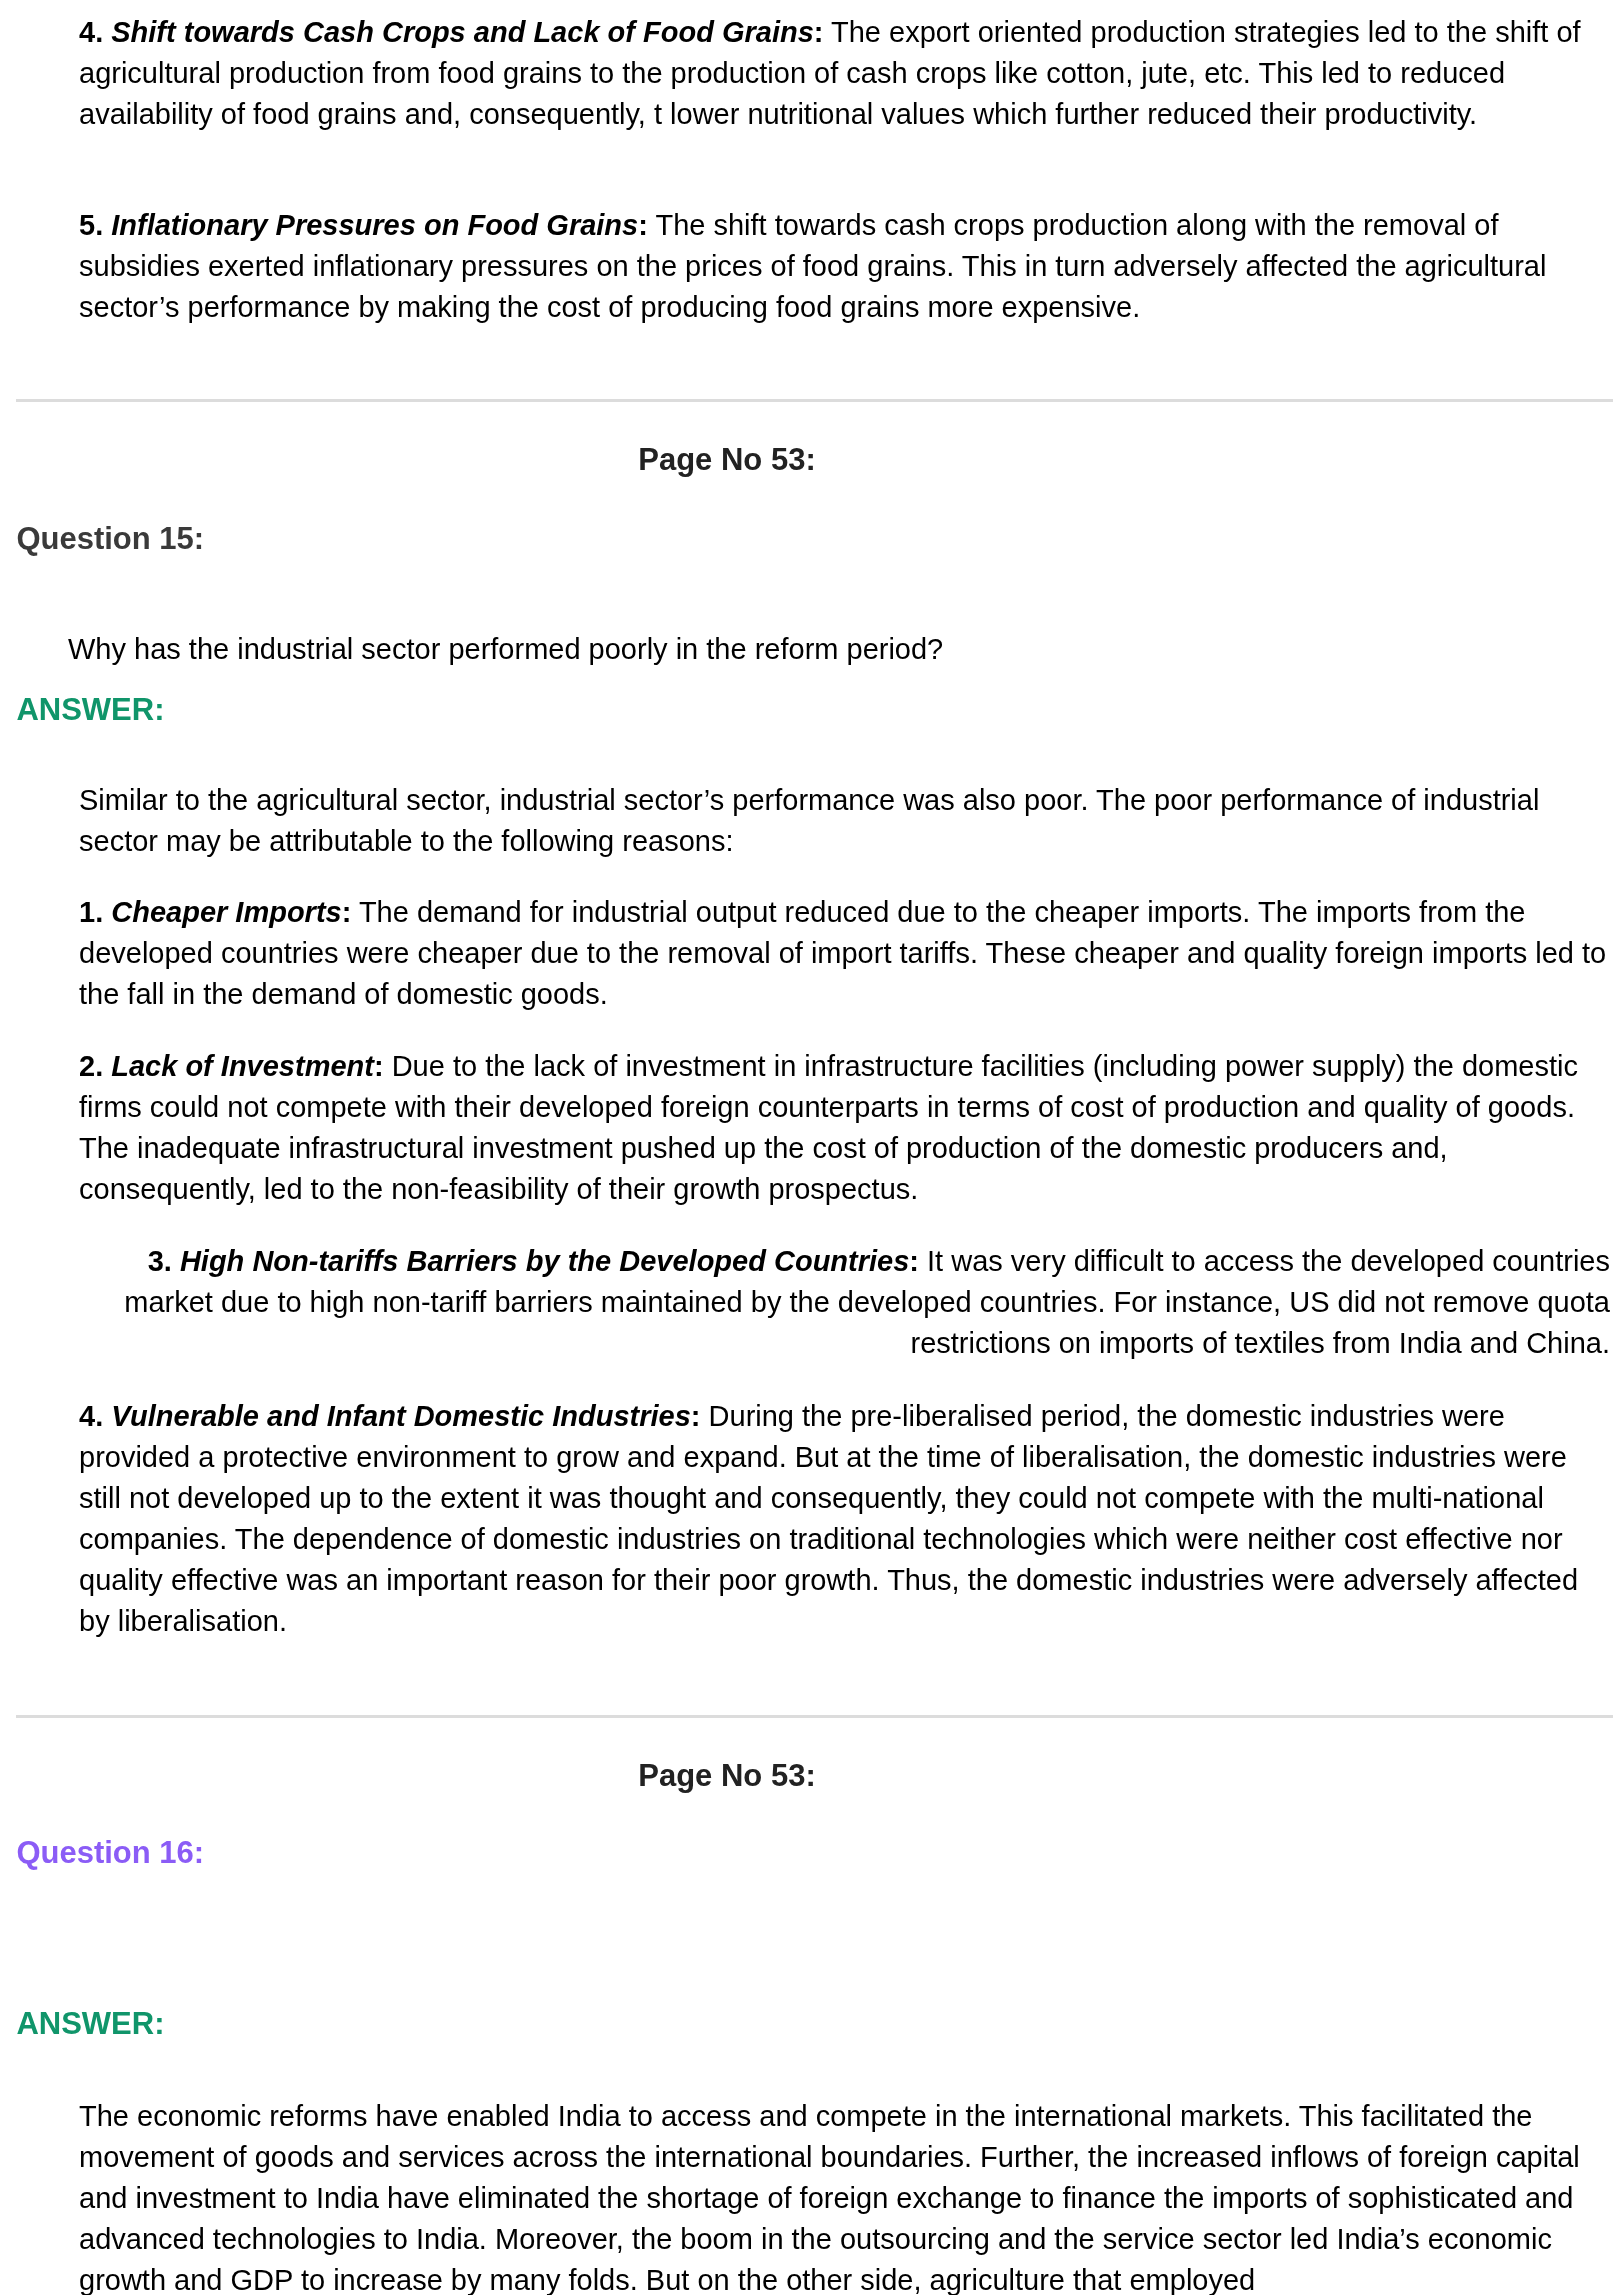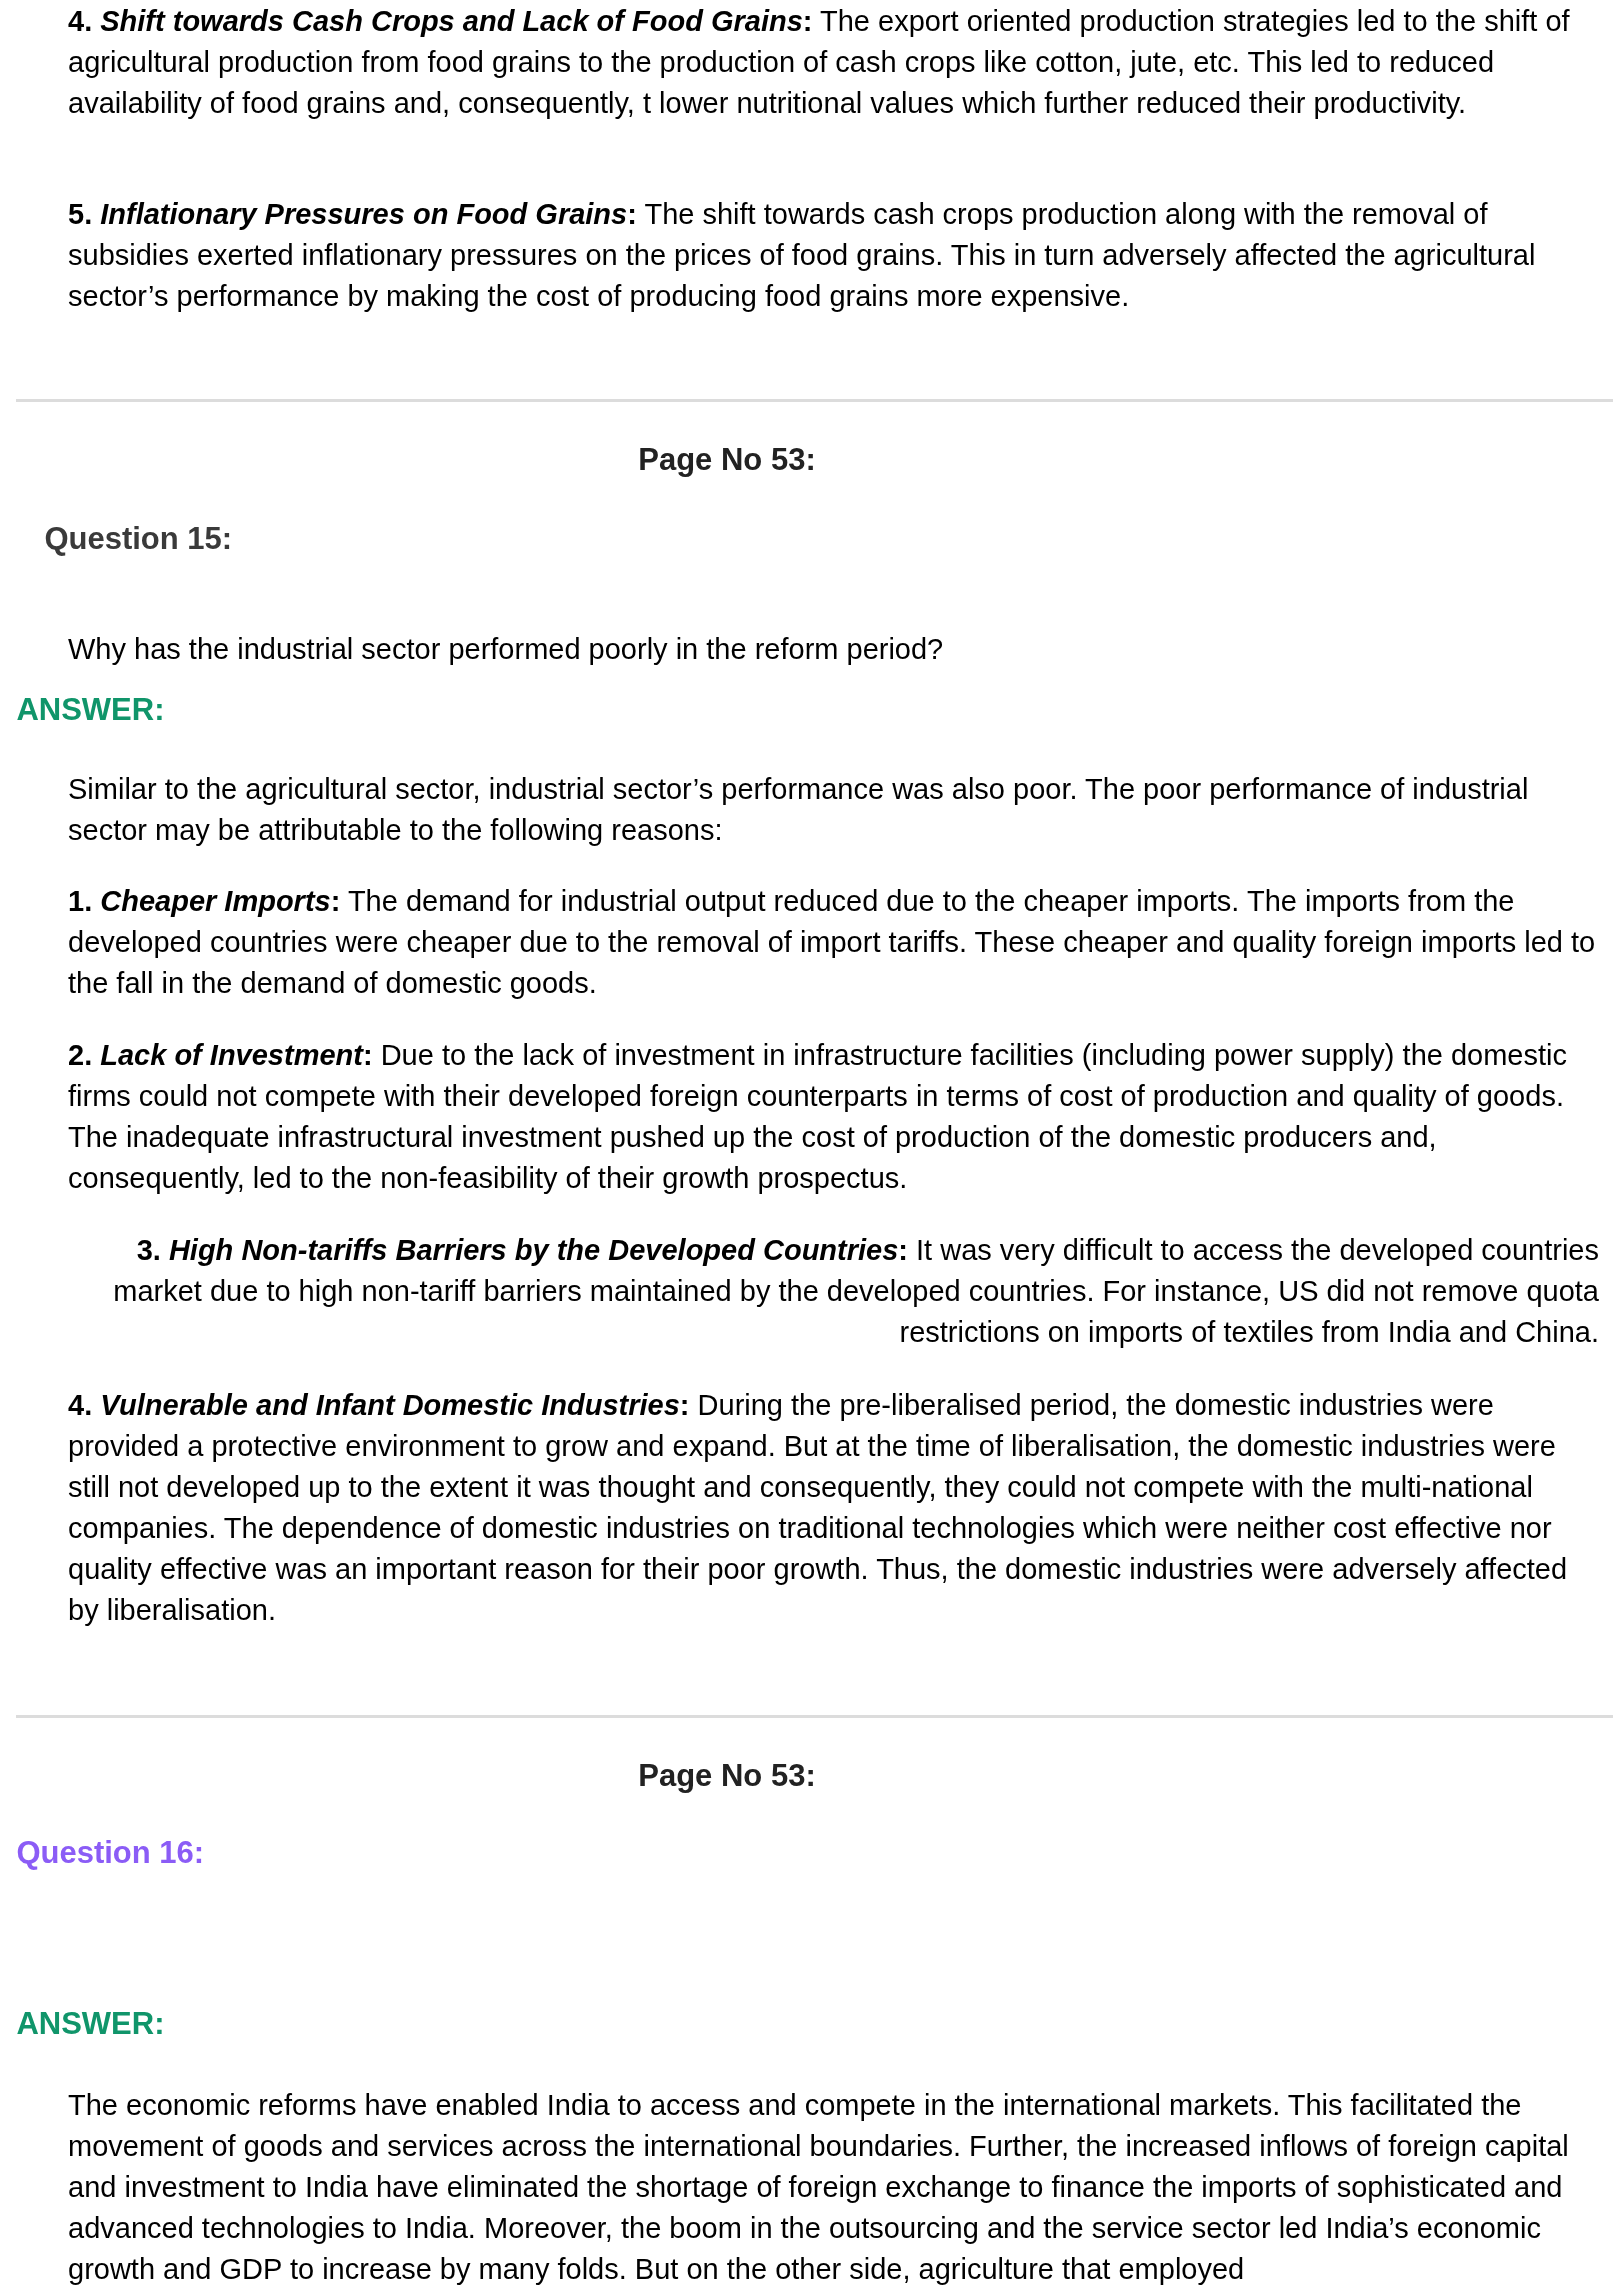--- a/index.html
+++ b/index.html
@@ -21,21 +21,21 @@
       top: 0;
       width: 1622px;
       height: 2295px;
     }
     .para {
       position: absolute;
       left: 68px;
       width: 1531px;
       font-size: 29px;
       line-height: 41px;
-      margin: 0;
+      margin: 11px;
     }
     .para .num {
       font-weight: bold;
     }
     .para .term {
       font-weight: bold;
       font-style: italic;
     }
     .para .colon {
       font-weight: bold;
@@ -87,21 +87,21 @@
   </p>
 
   <p class="para" style="top: 194px;">
     <span class="num">5. </span><span class="term">Inflationary Pressures on Food Grains</span><span class="colon">:</span><span> The shift towards cash crops production along with the removal of subsidies exerted inflationary pressures on the prices of food grains. This in turn adversely affected the agricultural sector’s performance by making the cost of producing food grains more expensive.</span>
   </p>
 
   <div class="divider" style="top: 399px; background: rgb(220, 220, 220);"></div>
 
   <div class="page-no" style="top: 442px;">Page No 53:</div>
 
-  <div class="question-heading" style="top: 521px; color: rgb(58, 58, 58); margin-left: 28px;">Question 15:</div>
+  <div class="question-heading" style="top: 521px; color: rgb(58, 58, 58);">Question 15:</div>
 
   <div class="question-text" style="top: 591px;">Why has the industrial sector performed poorly in the reform period?</div>
 
   <div class="answer-label" style="top: 692px; color: rgb(16, 149, 106);">ANSWER:</div>
 
   <p class="para" style="top: 769px;">Similar to the agricultural sector, industrial sector’s performance was also poor. The poor performance of industrial sector may be attributable to the following reasons:</p>
 
   <p class="para" style="top: 881px;">
     <span class="num">1. </span><span class="term">Cheaper Imports</span><span class="colon">:</span><span> The demand for industrial output reduced due to the cheaper imports. The imports from the developed countries were cheaper due to the removal of import tariffs. These cheaper and quality foreign imports led to the fall in the demand of domestic goods.</span>
   </p>

